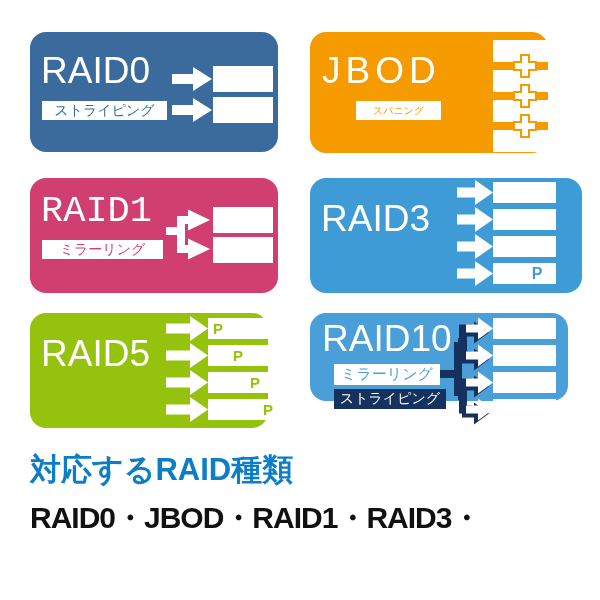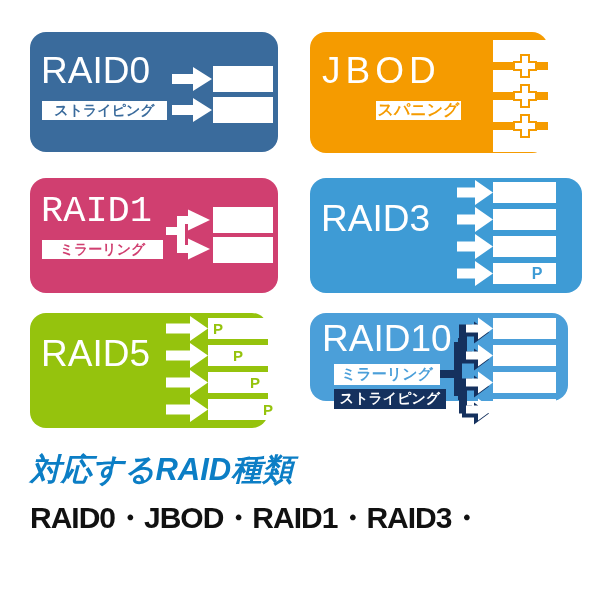--- a/index.html
+++ b/index.html
@@ -21,41 +21,41 @@
     font-weight:400;letter-spacing:0px;white-space:nowrap;
   }
   .t-raid0 {left:11px;top:20px;}
   .t-jbod  {left:12px;top:20px;letter-spacing:5px;}
   .t-raid1 {left:11px;top:15px;font-family:Liberation Mono, monospace;}
   .t-raid3 {left:11px;top:22px;}
   .t-raid5 {left:11px;top:22px;}
   .t-raid10{left:12px;top:7px;font-size:37px;}
   .tag{
     position:absolute;display:flex;align-items:center;justify-content:center;
-    font-weight:700;white-space:nowrap;background:var(--white);
+    font-weight:400;white-space:nowrap;background:var(--white);
   }
   .tag-raid0 {left:12px;top:69px;width:125px;height:19px;font-size:14px;color:var(--raid0_bg);}
-  .tag-jbod  {left:66px;top:69px;width:85px; height:19px;font-size:16px;color:var(--jbod_bg);}
+  .tag-jbod  {left:46px;top:69px;width:85px; height:19px;font-size:10px;color:var(--jbod_bg);}
   .tag-raid1 {left:12px;top:62px;width:121px;height:19px;font-size:14px;color:var(--raid1_bg);}
   .tag-mirror{left:24px;top:51px;width:106px;height:21px;font-size:15px;color:var(--raid10_bg);}
   .tag-stripe{left:24px;top:76px;width:112px;height:20px;font-size:14px;
               background:var(--raid10_navy);color:var(--white);}
   .bar{fill:var(--white);}
   .arrow{fill:var(--white);}
   .fork{stroke:var(--white);stroke-width:8;fill:none;}
   .plus{fill:var(--white);stroke:var(--jbod_bg);stroke-width:2;}
   .navy-line{stroke:var(--raid10_navy);stroke-width:8;fill:none;}
   .navy-fill{fill:var(--raid10_navy);}
   .p3{fill:var(--raid3_bg);font-size:16px;font-weight:bold;}
   .p5{fill:var(--raid5_bg);font-size:15px;font-weight:bold;}
   svg text{font-family:"Liberation Sans","DejaVu Sans",sans-serif;}
   .footer{position:absolute;left:30px;top:451px;}
   .footer-heading{
     color:var(--heading_blue);font-size:31px;font-weight:bold;
-    line-height:38px;margin:0 0 12px 0;white-space:nowrap;font-style:italic;
+    line-height:38px;margin:0 0 12px 0;white-space:nowrap;
   }
   .footer-line{
     color:var(--body_text);font-size:30px;font-weight:bold;
     line-height:33px;letter-spacing:-1px;white-space:nowrap;text-align:right;
   }
 </style>
 </head>
 <body>
 
 <div>

